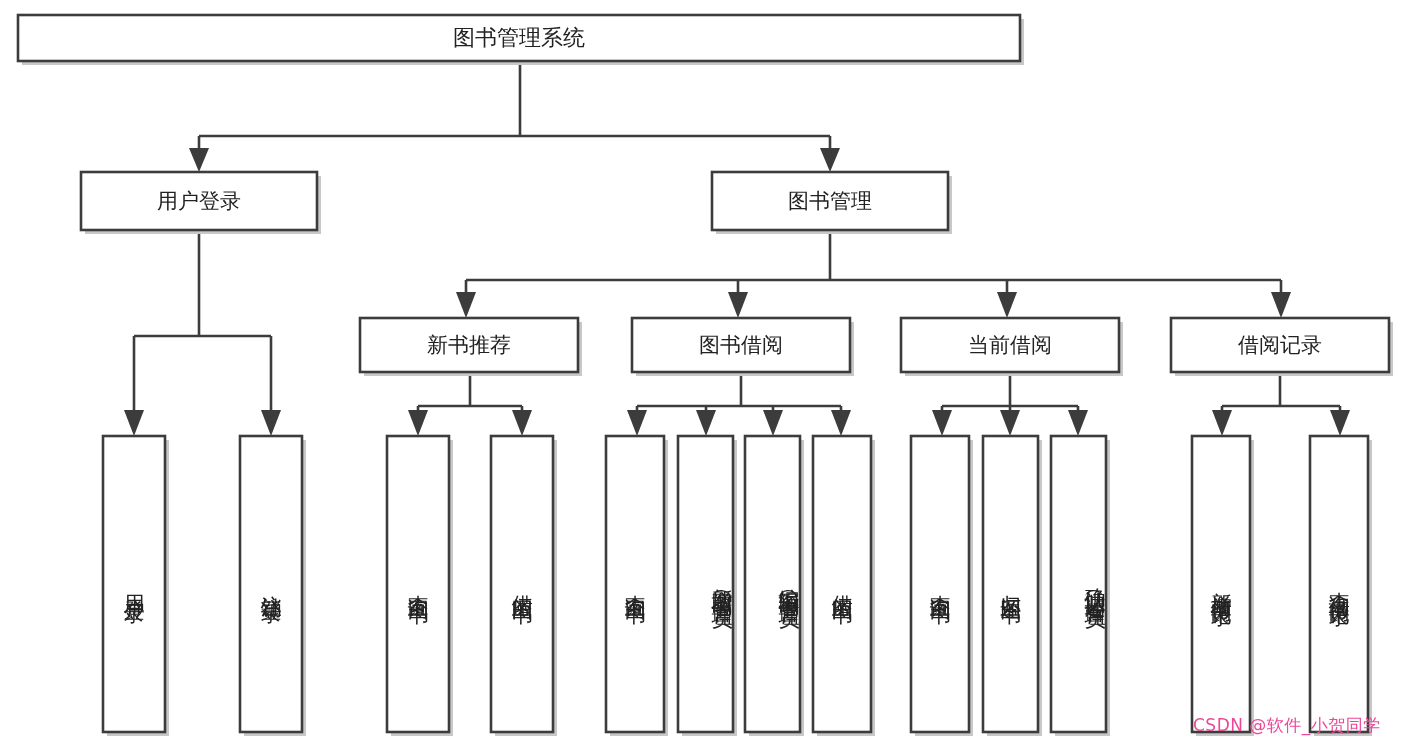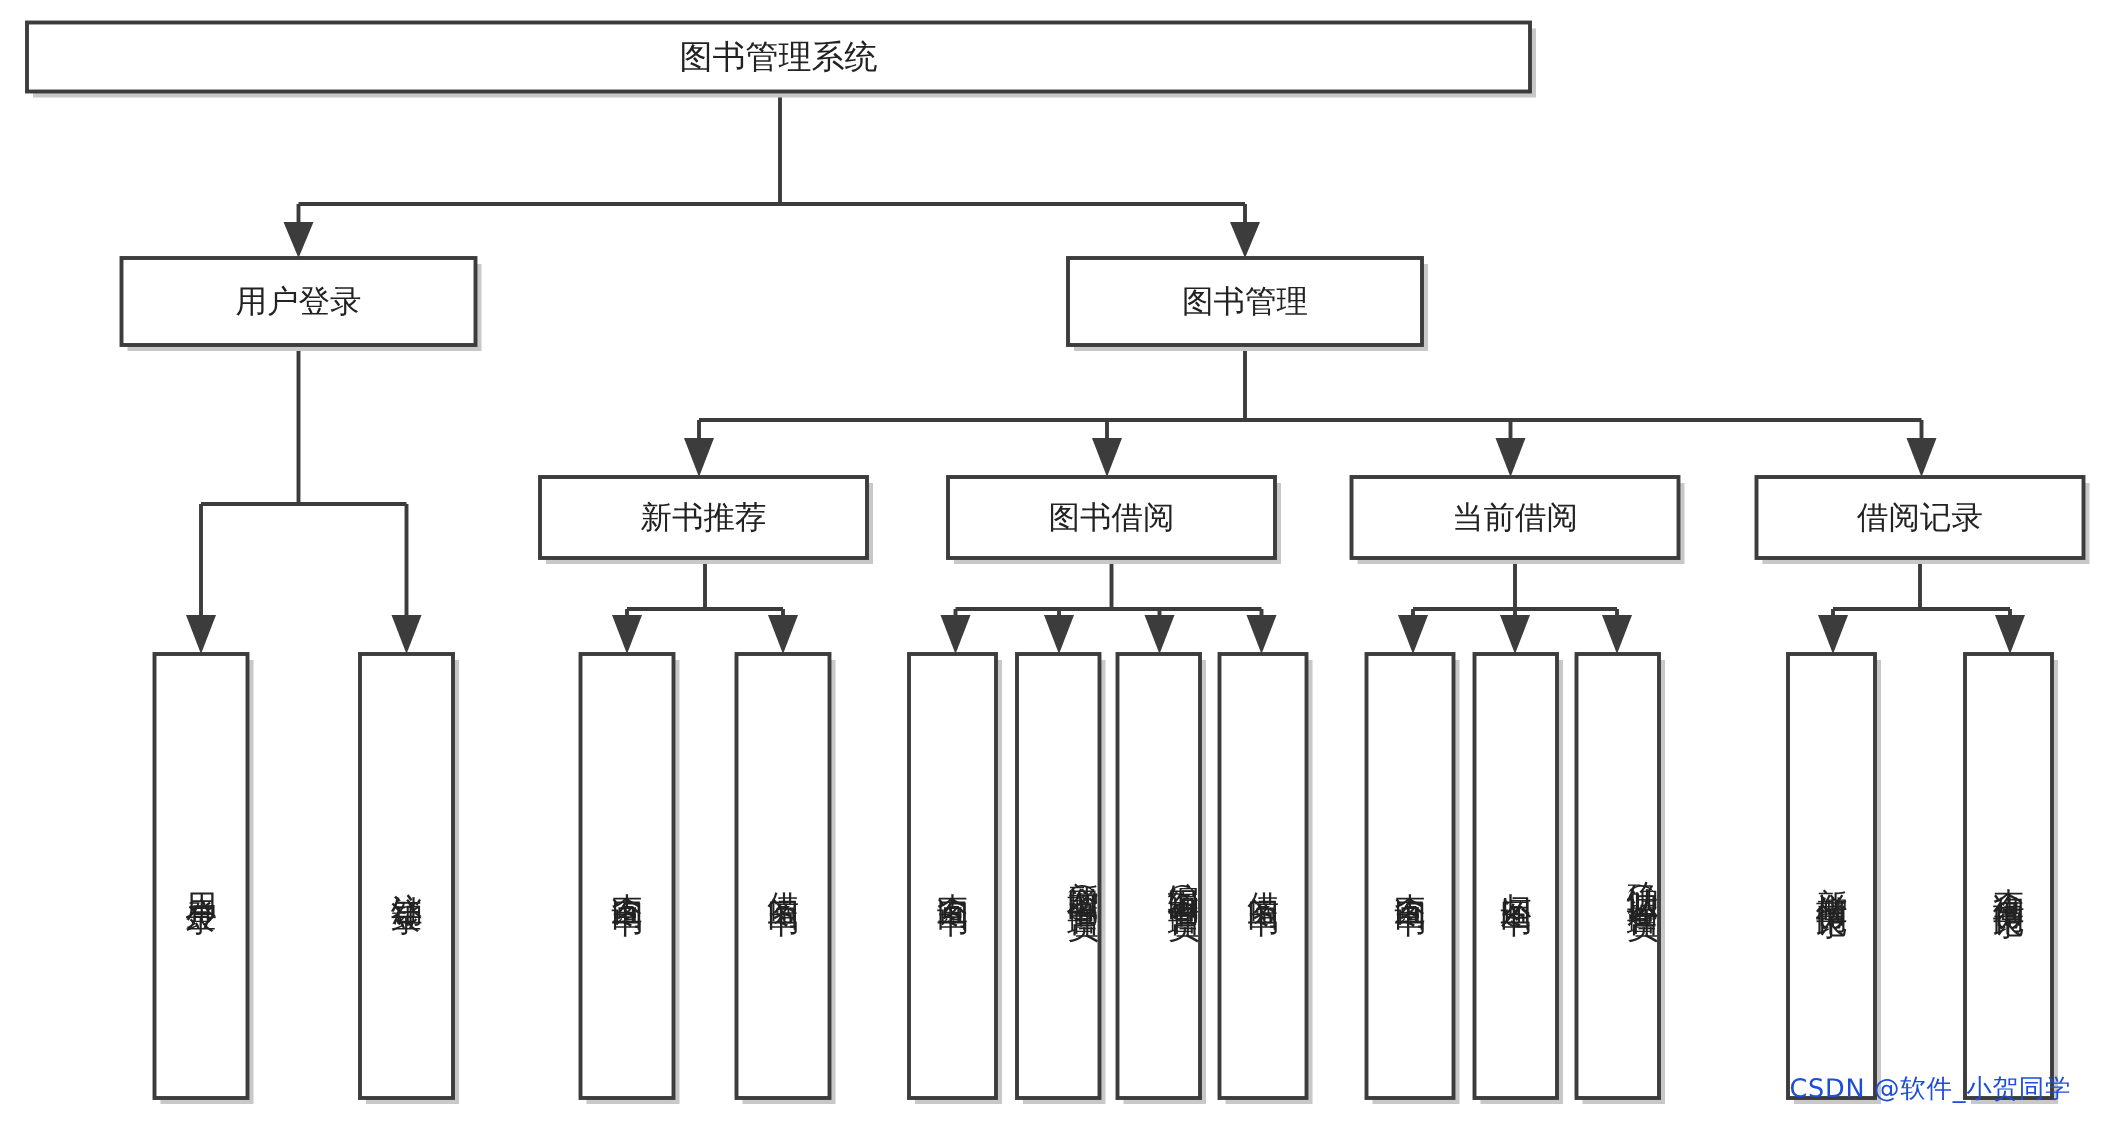--- a/index.html
+++ b/index.html
@@ -67,21 +67,21 @@
     align-items: center;
     justify-content: center;
     text-align: center;
     white-space: nowrap;
     pointer-events: none;
   }
   .watermark {
     position: absolute;
     font-family: "DejaVu Sans", "Liberation Sans", sans-serif;
     font-size: 17px;
-    color: #1d4ed8;
+    color: #ec4899;
     white-space: nowrap;
     letter-spacing: 0.5px;
   }
 </style>
 </head>
 <body>
 
 <div id="diagram-root">
 
   <svg class="canvas" viewBox="0 0 1405 747">

